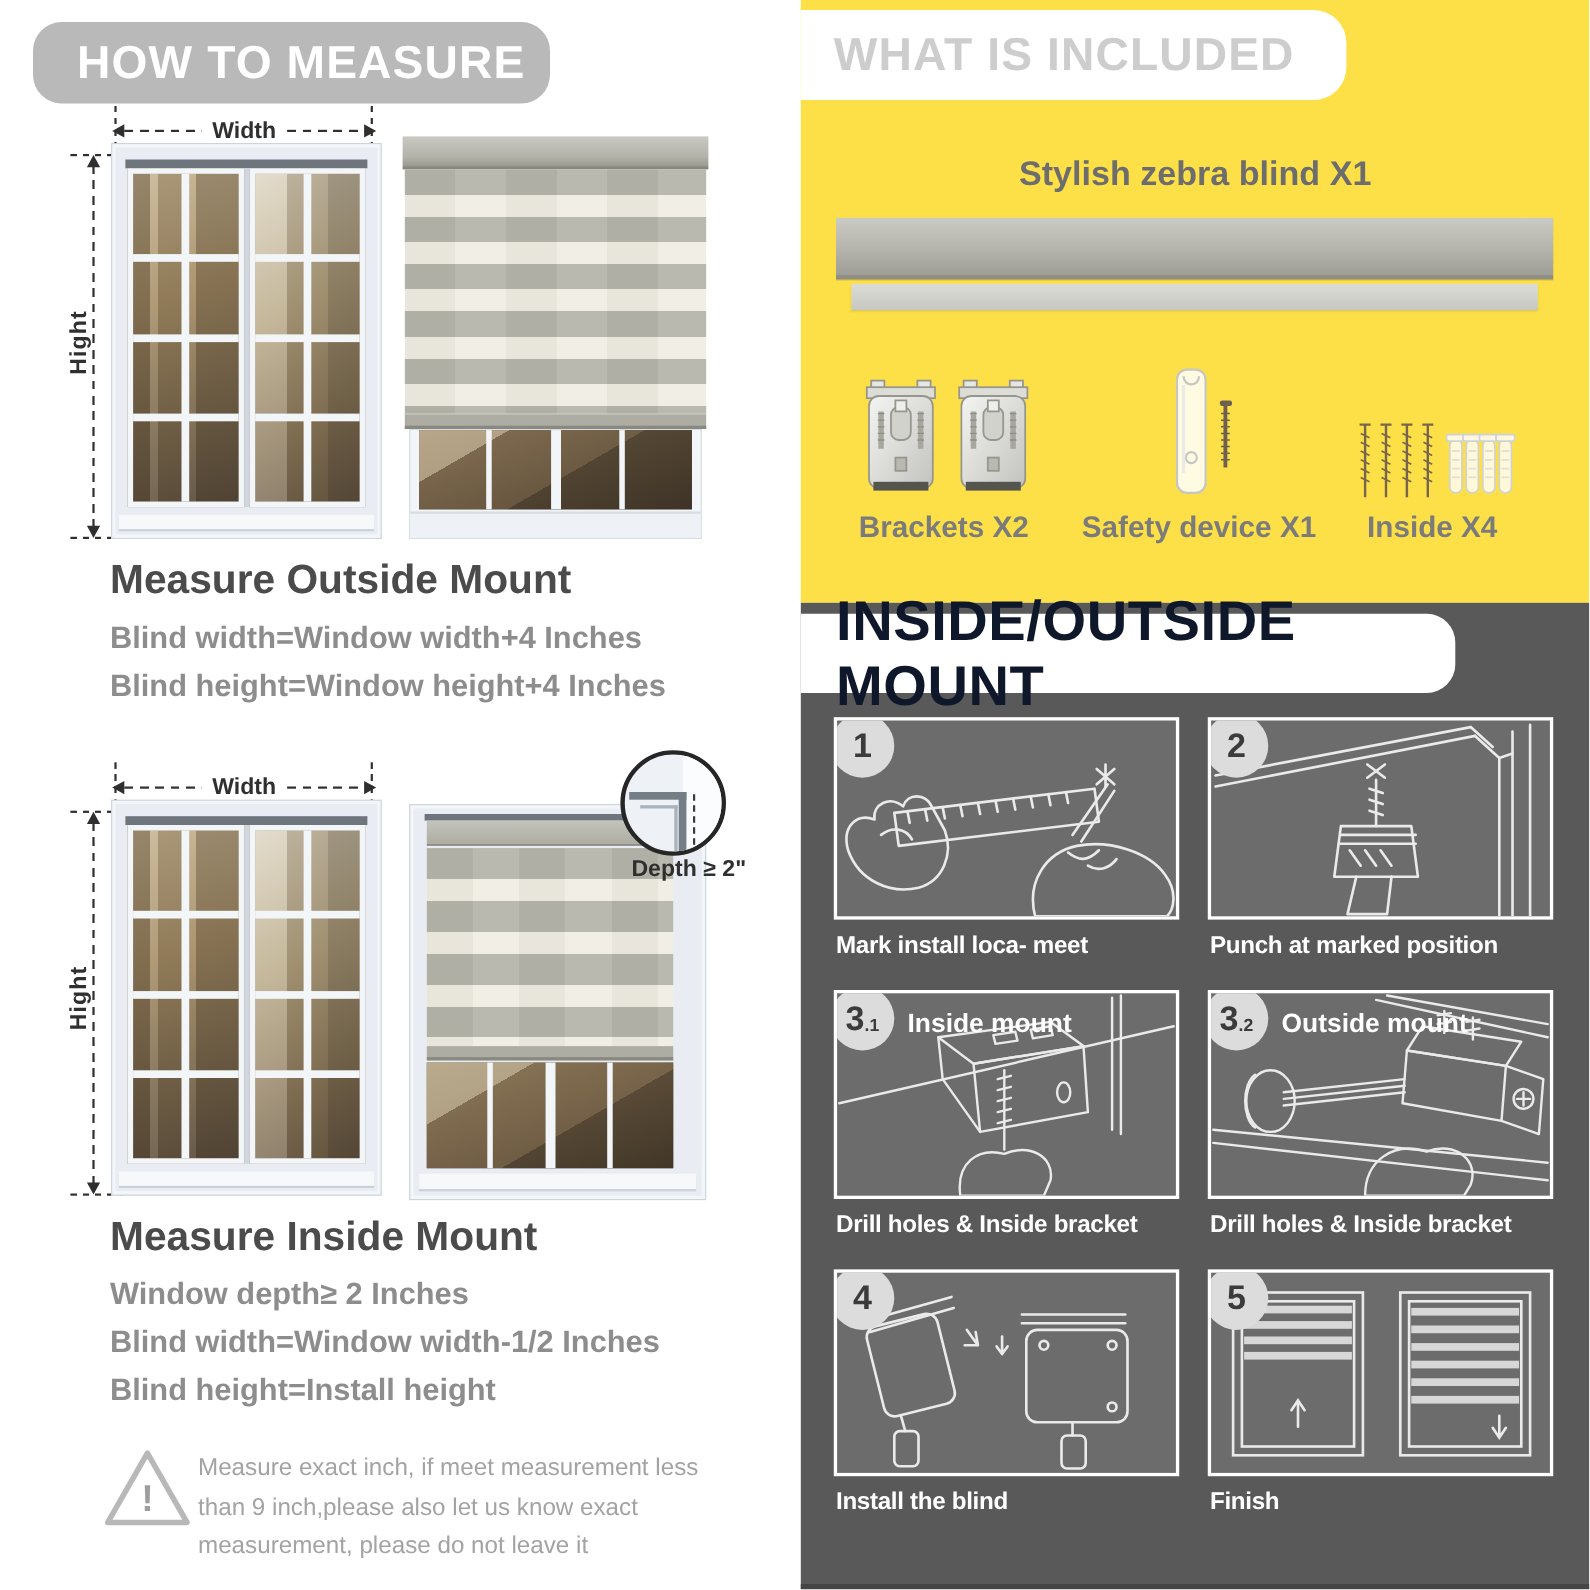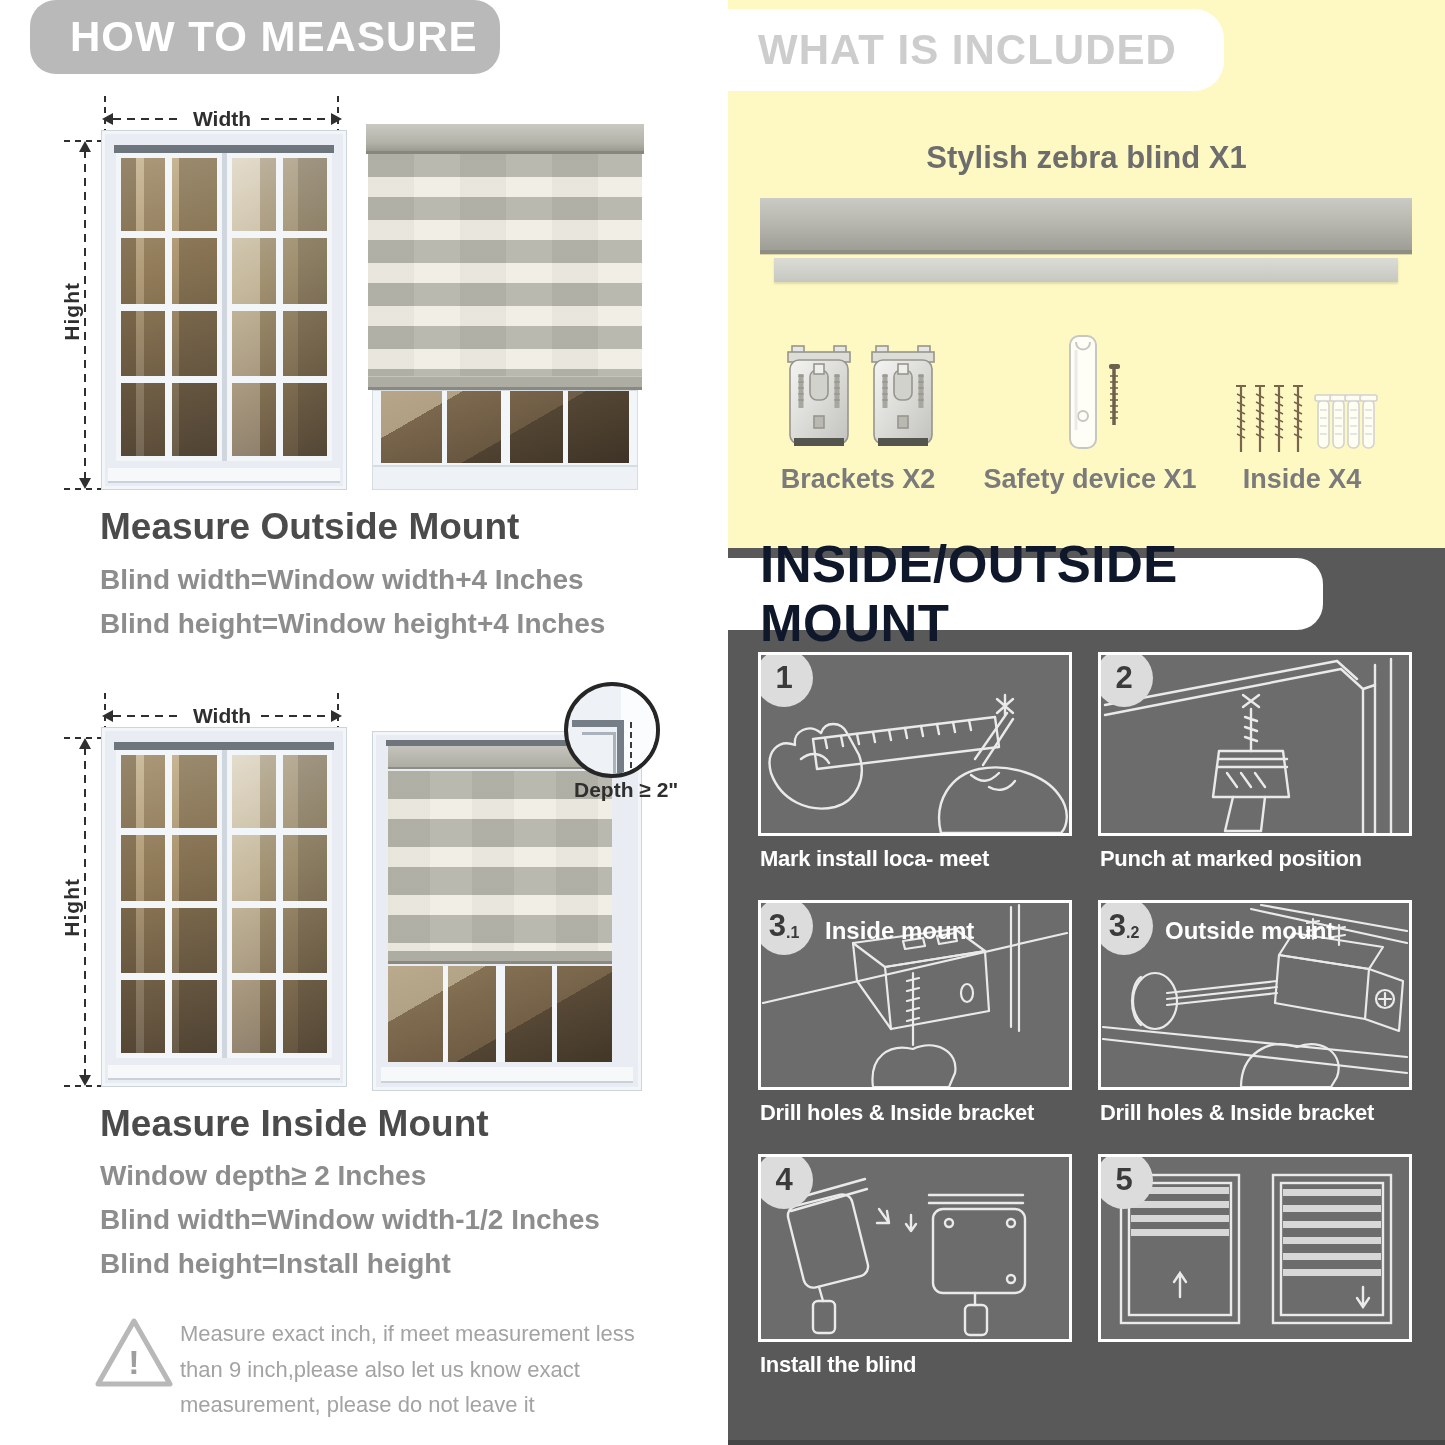--- a/index.html
+++ b/index.html
@@ -1,21 +1,21 @@
 <!DOCTYPE html>
 <html><head>
 <meta charset="utf-8">
 <style>
   * { box-sizing: border-box; margin: 0; padding: 0; }
   html,body { background:#ffffff; }
   body { font-family:"Liberation Sans", sans-serif; }
   .canvas { position:relative; width:1445px; height:1445px; background:#ffffff; overflow:hidden; }
 
   
-  .htm-banner { position:absolute; left:30px; top:0; width:470px; height:74px;
+  .htm-banner { position:absolute; left:30px; top:20px; width:470px; height:74px;
     background:#b9b9b9; border-radius:26px; display:flex; align-items:center; padding-left:40px; }
   .htm-banner span { font-size:42px; font-weight:bold; color:#ffffff; letter-spacing:1px; }
 
   .sec-title { position:absolute; font-size:37px; font-weight:bold; color:#4b4b4b; }
   .sec-line  { position:absolute; font-size:28px; font-weight:bold; color:#8d8d8d; }
 
   
   .h-arrow { position:absolute; display:flex; align-items:center; height:22px; }
   .h-arrow::before { content:""; width:0; height:0; border-top:6px solid transparent; border-bottom:6px solid transparent; border-right:11px solid #2f2f2f; }
   .h-arrow::after  { content:""; width:0; height:0; border-top:6px solid transparent; border-bottom:6px solid transparent; border-left:11px solid #2f2f2f; }
@@ -103,21 +103,21 @@
   .mag .m-light { position:absolute; right:0; top:0; width:40%; height:100%; background:#fbfcfe; }
   .mag .m-corner { position:absolute; left:4px; top:34px; width:52px; height:62px; border-top:7px solid #757d87; border-right:7px solid #757d87; }
   .mag .m-inner { position:absolute; left:14px; top:46px; width:34px; height:50px; border-top:3px solid #aab2bc; border-right:3px solid #aab2bc; }
   .mag .m-dash { position:absolute; left:62px; top:36px; height:56px; width:0; border-left:2px dashed #3a3a3a; }
   .depth-lbl { position:absolute; left:574px; top:778px; font-size:21px; font-weight:bold; color:#2f2f2f; z-index:6; }
 
   
   .warn-text { position:absolute; left:180px; top:1316px; width:478px; font-size:22px; color:#a3a3a3; line-height:1.62; }
 
   
-  .panel-light { position:absolute; left:728px; top:0; width:717px; height:548px; background:#fef9c3; }
+  .panel-light { position:absolute; left:728px; top:0; width:717px; height:548px; background:#fde047; }
   .wii-box { position:absolute; left:0; top:9px; width:496px; height:82px; background:#ffffff;
     border-radius:0 30px 30px 0; display:flex; align-items:center; padding-left:30px; }
   .wii-box span { font-size:42px; font-weight:bold; color:#cdcdcd; letter-spacing:1px; }
   .product-title { position:absolute; left:0; top:140px; width:100%; text-align:center;
     font-size:31px; font-weight:bold; color:#6d6d6d; }
   .rail-top { position:absolute; left:32px; top:198px; width:652px; height:56px;
     background:linear-gradient(180deg,#cbcbc5 0%,#b4b4ac 55%,#9e9e96 100%); border-bottom:4px solid #8e8e86; box-shadow:0 1px 0 rgba(0,0,0,.15); }
   .rail-lip { position:absolute; left:46px; top:258px; width:624px; height:24px;
     background:linear-gradient(180deg,#dcdcd7 0%,#c7c7c1 100%); box-shadow:0 2px 2px rgba(0,0,0,.12); }
   .hw-label { position:absolute; top:464px; font-size:27px; font-weight:bold; color:#7b7b7b; text-align:center; }
@@ -443,15 +443,16 @@
             <rect x="182" y="112" width="98" height="7"></rect>
           </g>
           <path d="M262 130 v20 m-6 -9 l6 9 l6 -9" stroke-linecap="round"></path>
         </g>
       </svg>
       <div class="badge">
         <span class="n">5</span>
           <span class="sub"></span>
       </div>
     </div>
+    <div class="step-caption" style="left:372px; top:804px;">Finish</div>
   </div>
 
 </div>
 
 </body></html>

